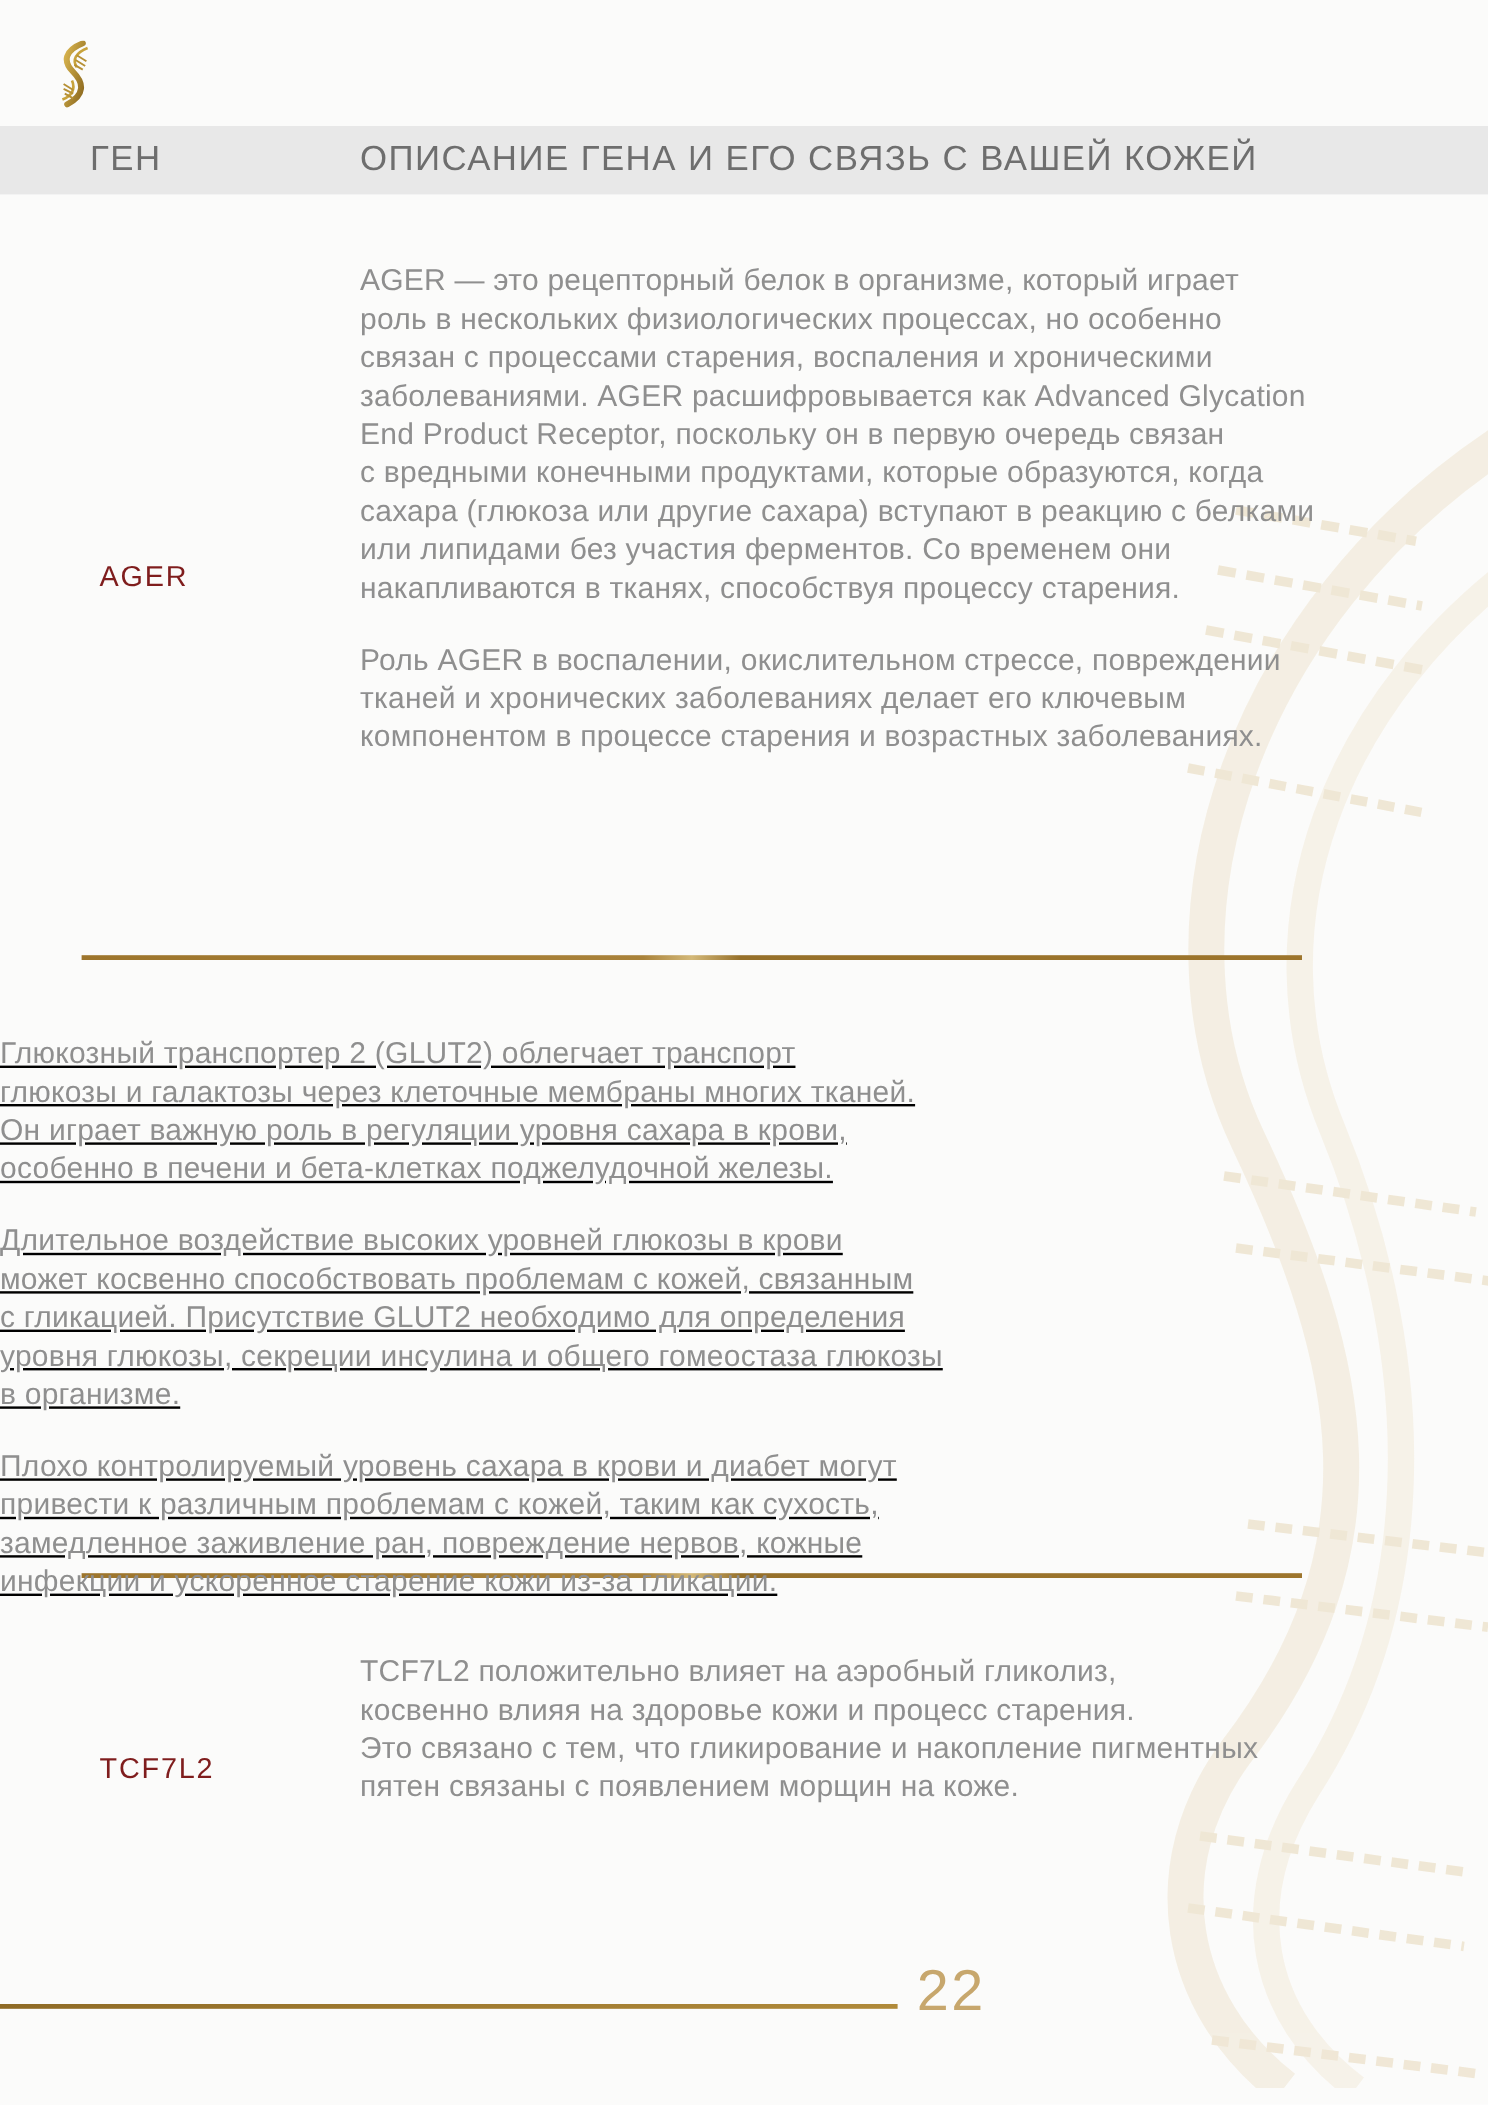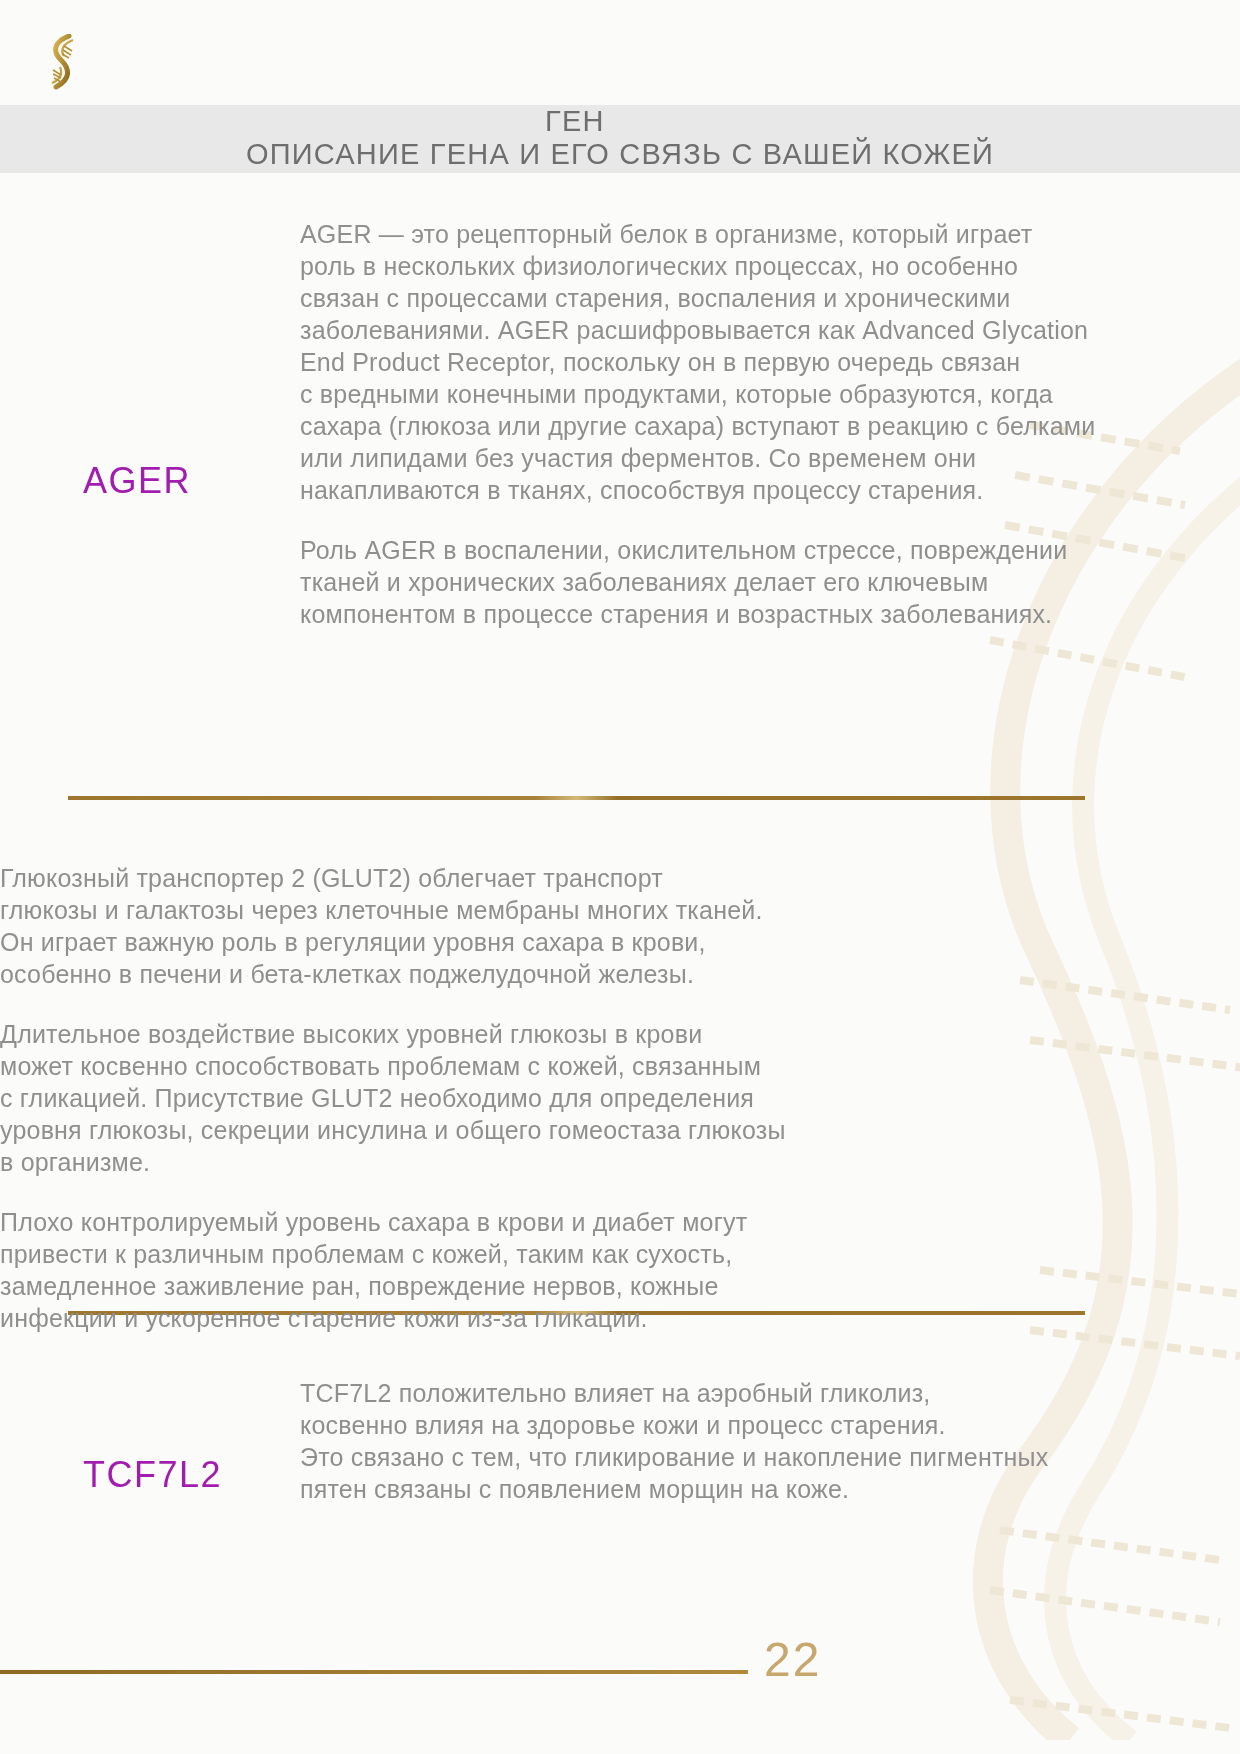--- a/index.html
+++ b/index.html
@@ -12,44 +12,44 @@
   }
   
   .watermark{
     position:absolute;right:-40px;top:340px;width:360px;height:1400px;
     opacity:.55;pointer-events:none;
   }
   
   .logo{position:absolute;left:46px;top:34px;width:32px;height:56px;}
   
   .hdr{
-    position:absolute;left:0;top:105px;width:1240px;height:68px;
-    background:#e8e8e8;display:flex;align-items:center;flex-direction:column;
+    position:absolute;left:0;top:105px;width:1240px;height:57px;
+    background:#e8e8e8;display:flex;align-items:center;
   }
   .hdr .c1{width:300px;padding-left:75px;box-sizing:border-box;}
   .hdr .c2{flex:1;}
   .hdr span{
     font-size:29px;font-weight:300;color:#6e6e6e;letter-spacing:1.2px;
   }
   
   .content{position:absolute;left:0;top:166px;width:1240px;}
   .row{display:flex;}
   .row.r1{height:630px;}
   .row.r2{height:511px;}
   .row.r3{height:320px;}
   .gene-cell{
     width:300px;box-sizing:border-box;padding-left:83px;
     display:flex;align-items:center;
   }
   .gene-name{
-    font-size:36px;font-weight:300;color:#a21caf;letter-spacing:1.5px;
+    font-size:24px;font-weight:300;color:#7f1d1d;letter-spacing:1.5px;
   }
   .desc-cell{flex:1;box-sizing:border-box;margin-top:32px;}
   .r1 .desc-cell{padding-top:20px;}
-  .r2 .desc-cell{padding-top:30px;}
+  .r2 .desc-cell{padding-top:30px;text-decoration:underline;}
   .r3 .desc-cell{padding-top:30px;}
   .desc-cell p{
     margin:0 0 28px 0;
     font-size:25px;font-weight:300;line-height:32px;
     color:#8f8f8f;letter-spacing:.2px;
     white-space:pre-line;
   }
   .desc-cell p:last-child{margin-bottom:0;}
   
   .sep{

